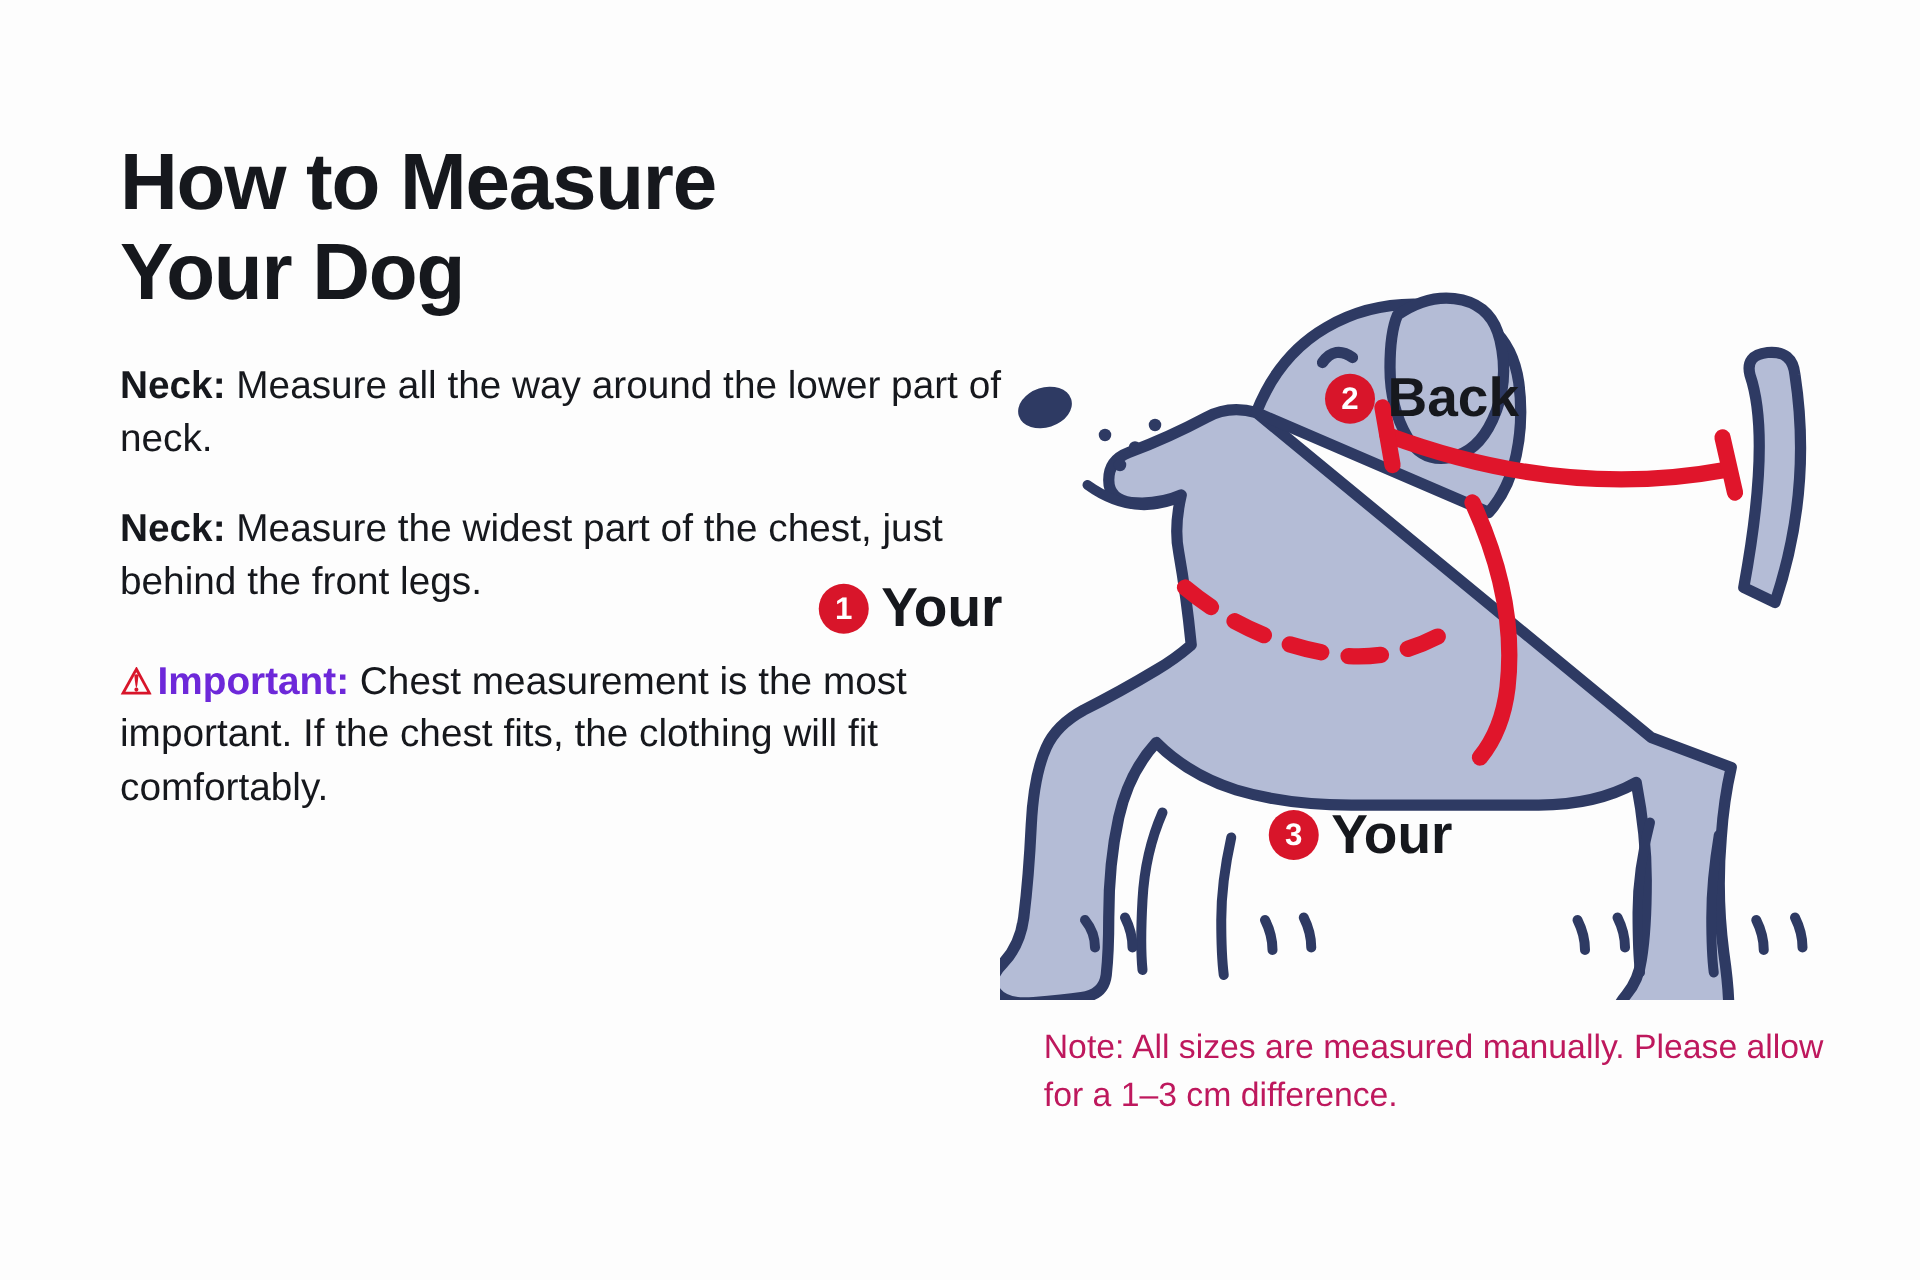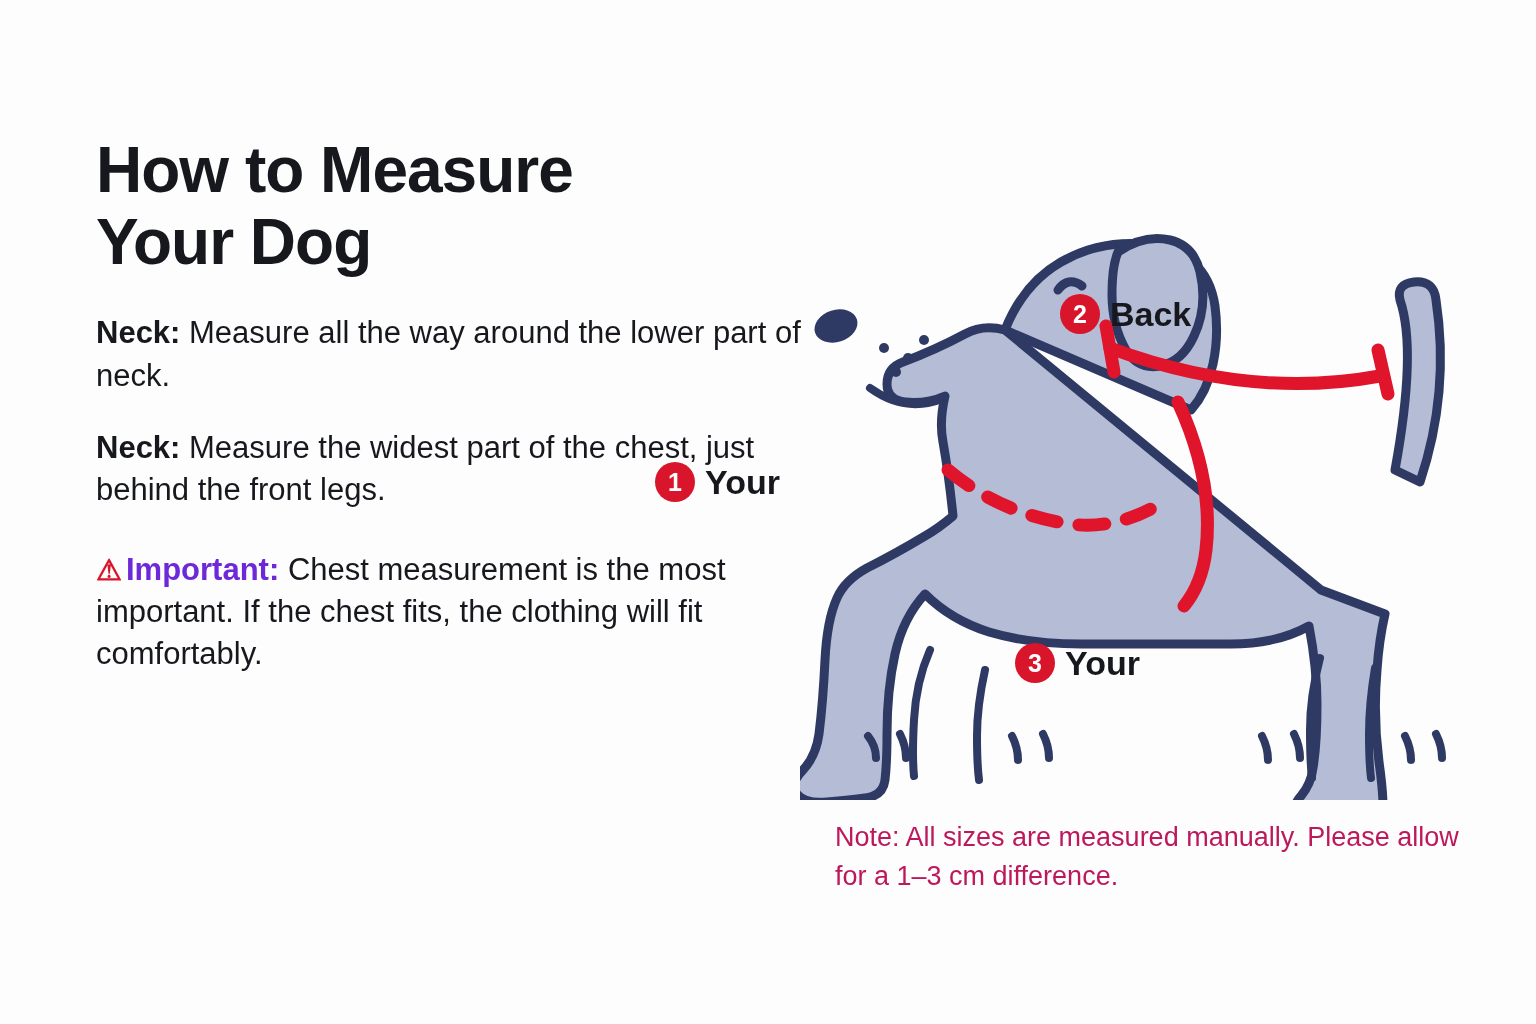--- a/index.html
+++ b/index.html
@@ -21,21 +21,20 @@
     height: 1024px;
     background: #fdfdfd;
   }
 
   
   .left-col {
     position: absolute;
     left: 96px;
     top: 110px;
     width: 720px;
-    margin-top: 25px;
   }
   .title {
     font-size: 64px;
     font-weight: bold;
     line-height: 1.12;
     letter-spacing: -1px;
     color: #16181d;
     margin: 0 0 34px 0;
     white-space: pre-line;
   }
@@ -99,21 +98,21 @@
     background: #d8152a;
     color: #ffffff;
     font-size: 25px;
     font-weight: bold;
     display: flex;
     align-items: center;
     justify-content: center;
     line-height: 1;
   }
   .callout-label {
-    font-size: 34px;
+    font-size: 44px;
     font-weight: bold;
     color: #16181d;
     white-space: nowrap;
   }
   #callout-neck { left: 655px; top: 462px; }
   #callout-back { left: 1060px; top: 294px; }
   #callout-chest { left: 1015px; top: 643px; }
 </style>
 </head>
 <body>

